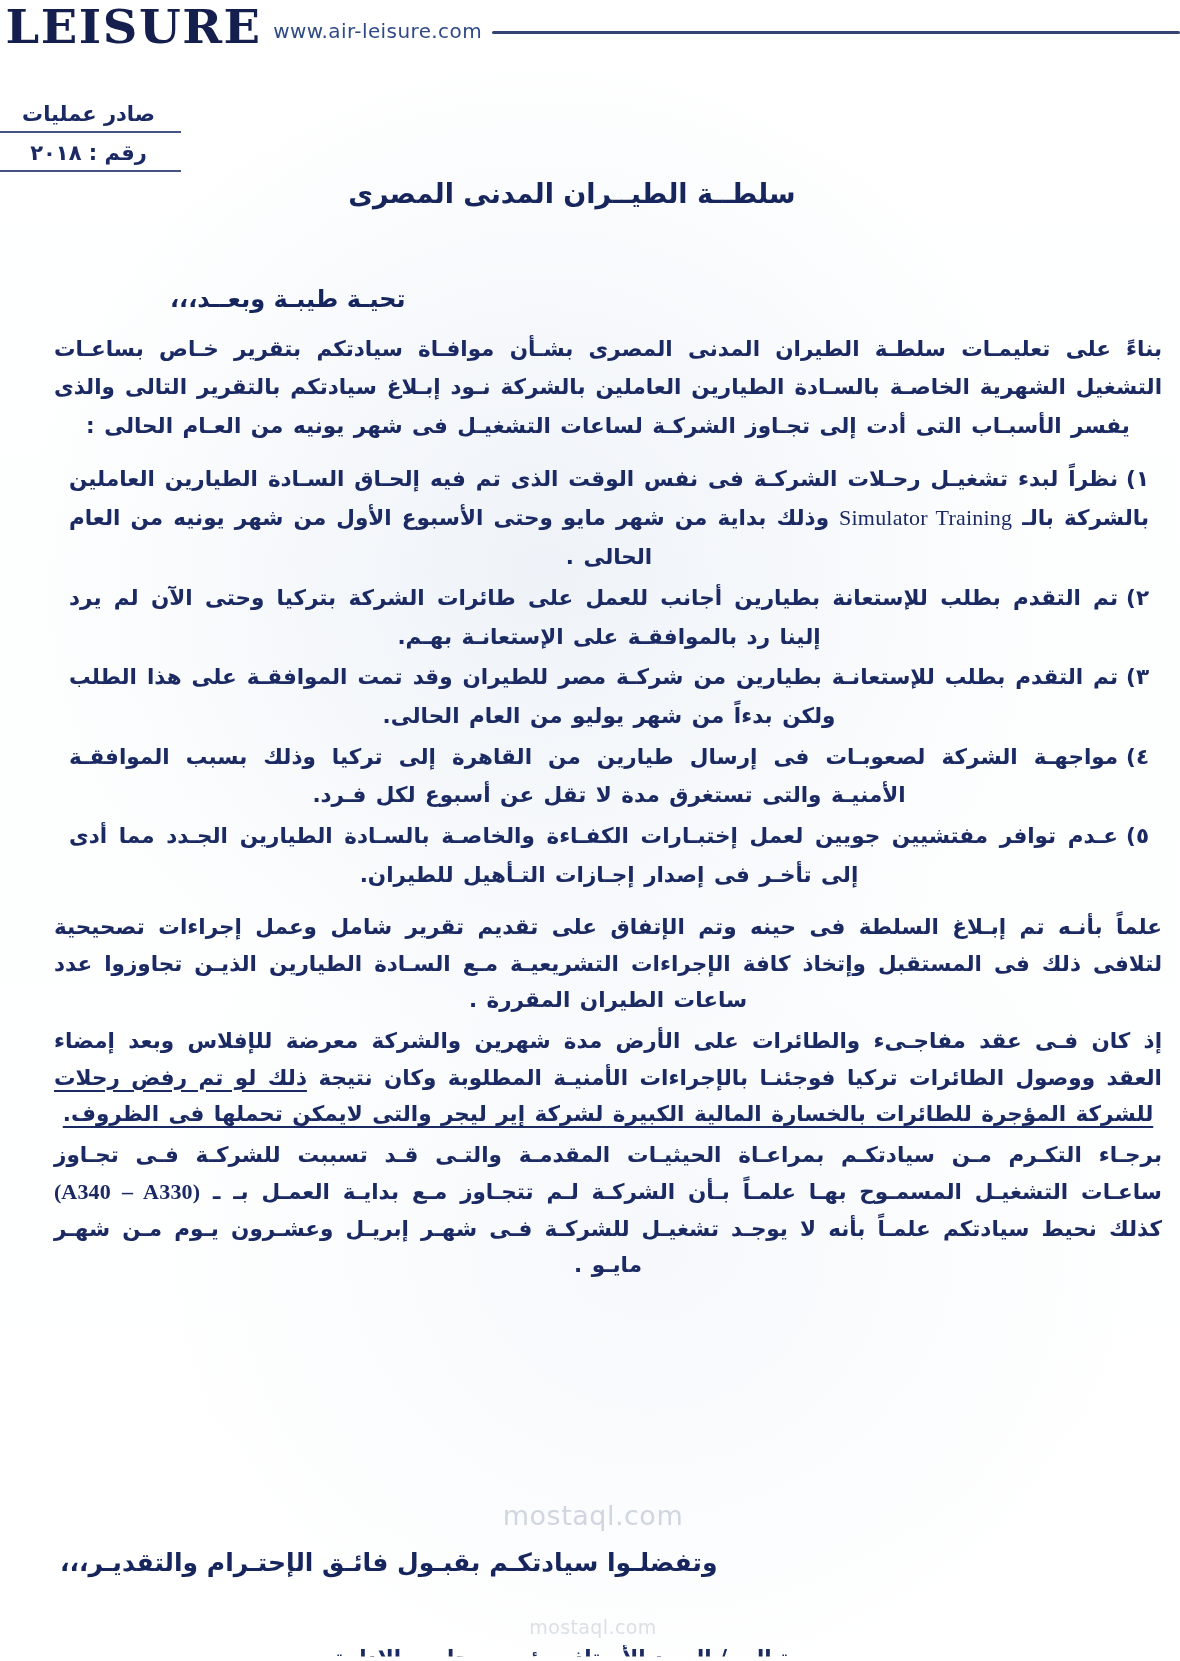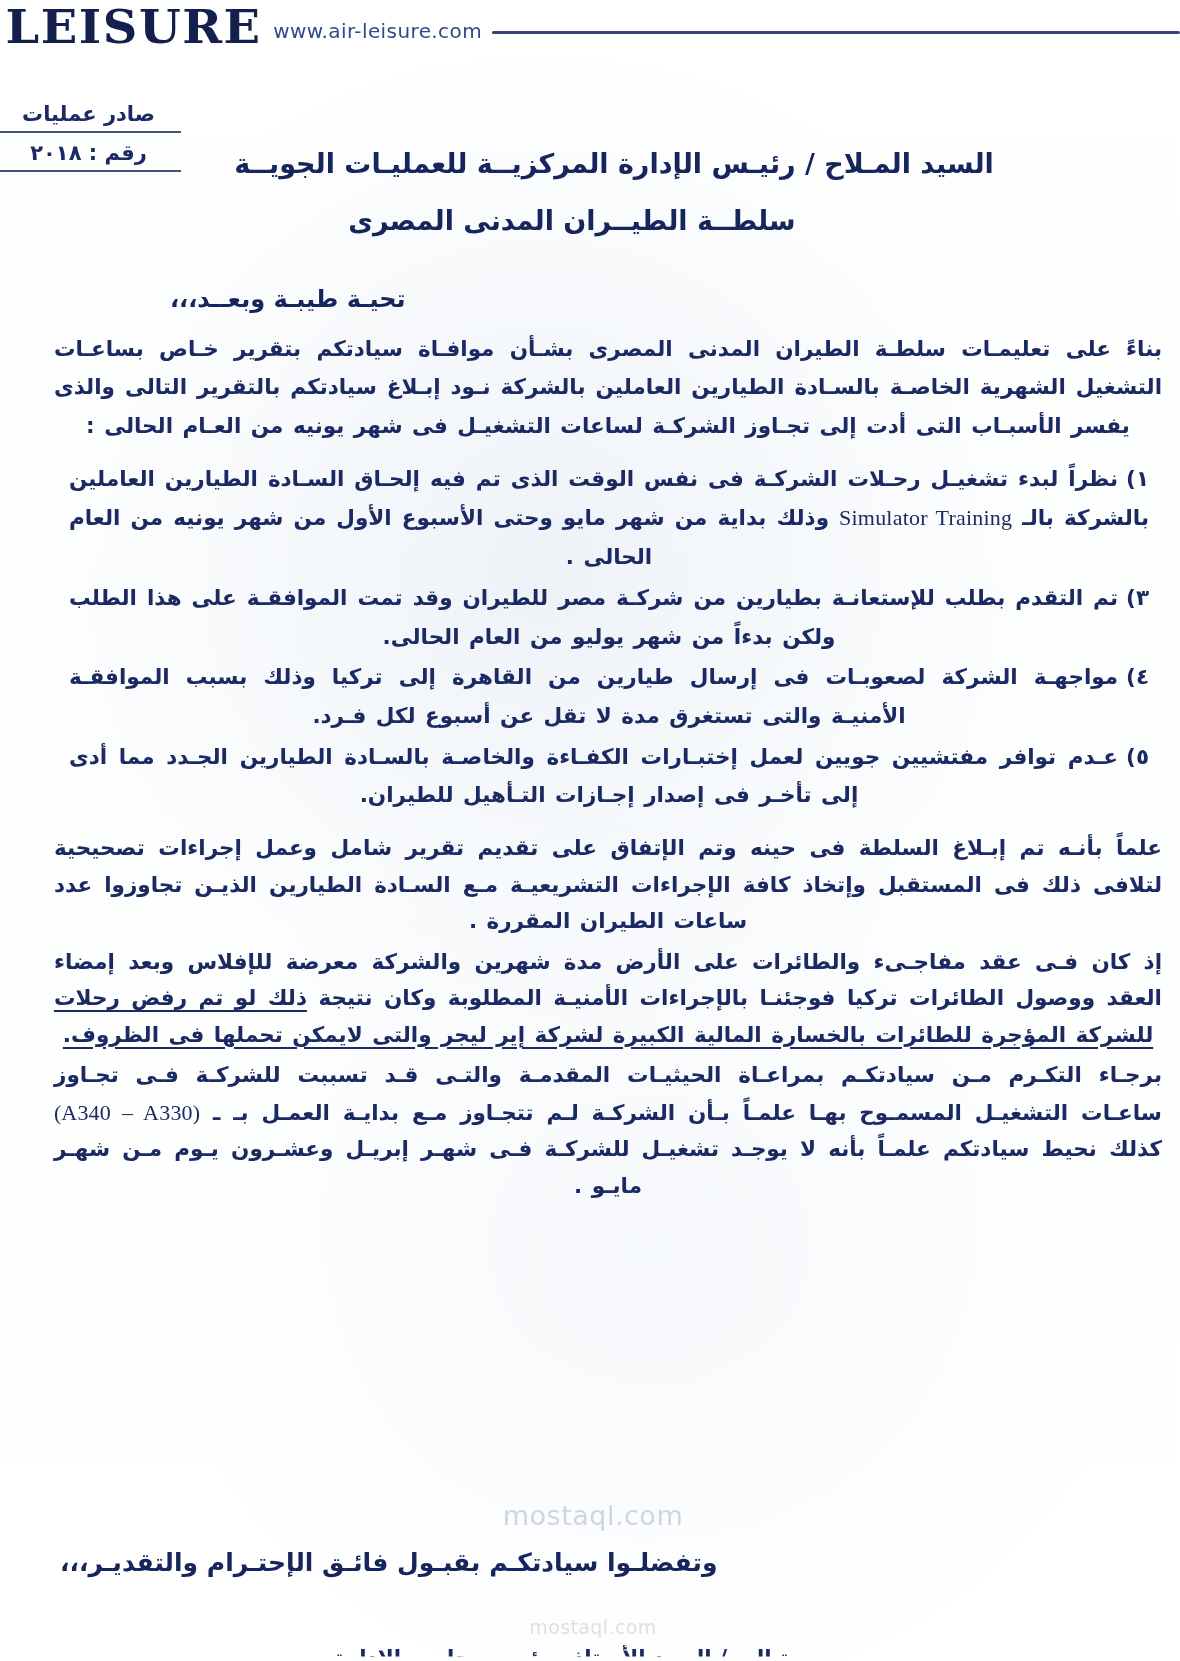--- a/index.html
+++ b/index.html
@@ -86,21 +86,21 @@
     word-spacing:2px;
   }
   .para.tight{line-height:1.70;}
   .latin{
     font-family:"Liberation Serif","DejaVu Serif",serif;
     font-weight:normal;direction:ltr;unicode-bidi:embed;
     font-size:22px;letter-spacing:.2px;
   }
   .latin-b{
     font-family:"Liberation Serif","DejaVu Serif",serif;
-    font-weight:normal;direction:ltr;unicode-bidi:embed;font-size:22px;
+    font-weight:bold;direction:ltr;unicode-bidi:embed;font-size:22px;
   }
 
   
   .list{margin:15px;padding:0;list-style:none;}
   .list li{
     font-size:21.5px;font-weight:bold;line-height:1.80;
     text-align:justify;text-align-last:center;
     color:#1b2a63;margin:0 0 2px 0;padding:0 4px 0 10px;
     word-spacing:2px;
   }
@@ -155,35 +155,37 @@
   </div>
 
   <div class="refblock">
     <div class="line">صادر عمليات</div>
     <div class="rule"></div>
     <div class="line">رقم : ٢٠١٨</div>
     <div class="rule"></div>
   </div>
 
   <div class="addr">
-    <div class="l1">السيد المـلاح / رئيـس الإدارة المركزيــة للعمليـات الجويــة</div>
     <div class="l2">سلطــة الطيــران المدنى المصرى</div>
   </div>
 
   <div class="salute">تحيـة طيبـة وبعــد،،،</div>
 
   <div class="body">
 
     <p class="para">بناءً على تعليمـات سلطـة الطيران المدنى المصرى بشـأن موافـاة سيادتكم بتقرير خـاص بساعـات التشغيل الشهرية الخاصـة بالسـادة الطيارين العاملين بالشركة نـود إبـلاغ سيادتكم بالتقرير التالى والذى يفسر الأسبـاب التى أدت إلى تجـاوز الشركـة لساعات التشغيـل فى شهر يونيه من العـام الحالى :</p>
 
     <ol class="list">
       <li>
         <span class="num">١)</span><span>نظراً لبدء تشغيـل رحـلات الشركـة فى نفس الوقت الذى تم فيه إلحـاق السـادة الطيارين العاملين بالشركة بالـ</span>
         <span class="latin">Simulator Training</span>
         <span>وذلك بداية من شهر مايو وحتى الأسبوع الأول من شهر يونيه من العام الحالى .</span>
+      </li>
+      <li>
+        <span class="num">٢)</span><span>تم التقدم بطلب للإستعانة بطيارين أجانب للعمل على طائرات الشركة بتركيا وحتى الآن لم يرد إلينا رد بالموافقـة على الإستعانـة بهـم.</span>
       </li>
       <li>
         <span class="num">٣)</span><span>تم التقدم بطلب للإستعانـة بطيارين من شركـة مصر للطيران وقد تمت الموافقـة على هذا الطلب ولكن بدءاً من شهر يوليو من العام الحالى.</span>
       </li>
       <li>
         <span class="num">٤)</span><span>مواجهـة الشركة لصعوبـات فى إرسال طيارين من القاهرة إلى تركيا وذلك بسبب الموافقـة الأمنيـة والتى تستغرق مدة لا تقل عن أسبوع لكل فـرد.</span>
       </li>
       <li>
         <span class="num">٥)</span><span>عـدم توافر مفتشيين جويين لعمل إختبـارات الكفـاءة والخاصـة بالسـادة الطيارين الجـدد مما أدى إلى تأخـر فى إصدار إجـازات التـأهيل للطيران.</span>
       </li>

